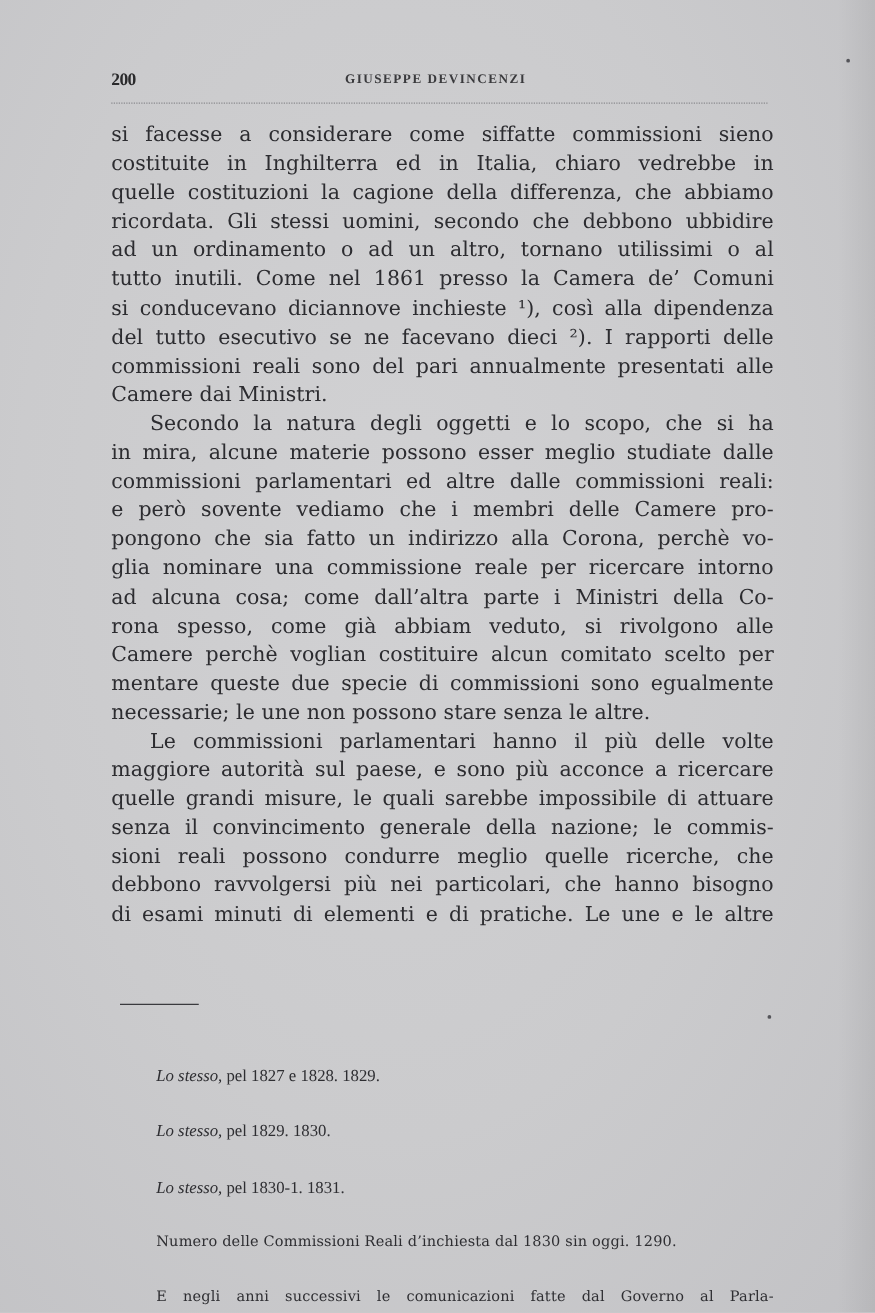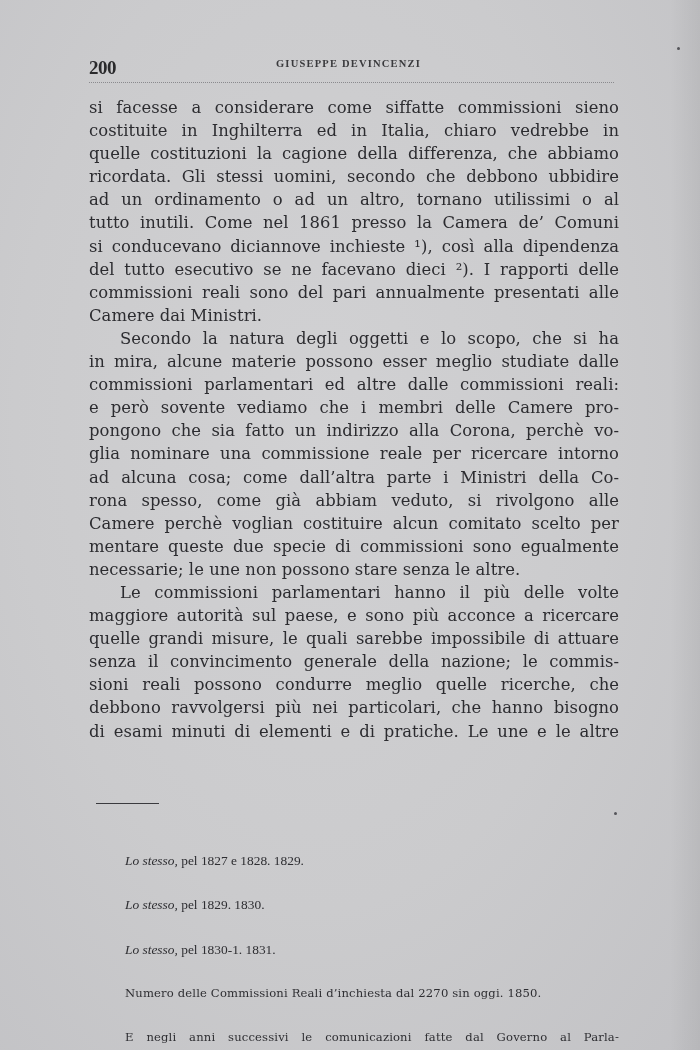--- a/index.html
+++ b/index.html
@@ -35,21 +35,21 @@
       top: 52px;
       width: 525px;
       height: 30px;
     }
     .page-number {
       position: absolute;
       left: 0;
       top: 5px;
       font-family: "Liberation Serif", serif;
       font-weight: bold;
-      font-size: 19px;
+      font-size: 14px;
       letter-spacing: -0.5px;
       color: #2a2a2c;
     }
     .author-head {
       position: absolute;
       left: 187px;
       top: 6px;
       font-family: "Liberation Serif", serif;
       font-weight: bold;
       font-size: 10.5px;
@@ -174,20 +174,20 @@
     </div>
 
   <div class="fn-rule"></div>
   <div class="speck" style="left:614px;top:812px;"></div>
   <div class="speck" style="left:677px;top:47px;"></div>
 
   <div class="footnotes">
     <span class="fn ind"><span class="it">Lo stesso,</span><span> pel 1827 e 1828. 1829.</span></span>
     <span class="fn ind"><span class="it">Lo stesso,</span><span> pel 1829. 1830.</span></span>
     <span class="fn ind"><span class="it">Lo stesso,</span><span> pel 1830-1. 1831.</span></span>
-    <span class="fn ind small">Numero delle Commissioni Reali d’inchiesta dal 2270 sin oggi. 1850.</span>
+    <span class="fn ind small">Numero delle Commissioni Reali d’inchiesta dal 1830 sin oggi. 1290.</span>
     <span class="fn ind small justify">E negli anni successivi le comunicazioni fatte dal Governo al Parla-</span>
     <span class="fn small">mento col titolo di « Royal Commissions ».</span>
     <span class="fn ind small"><span>¹)</span><span> Append. A.</span></span>
     <span class="fn ind small"><span>²)</span><span> Append. C.</span></span>
   </div>
 
 </div>
 
 </body></html>

